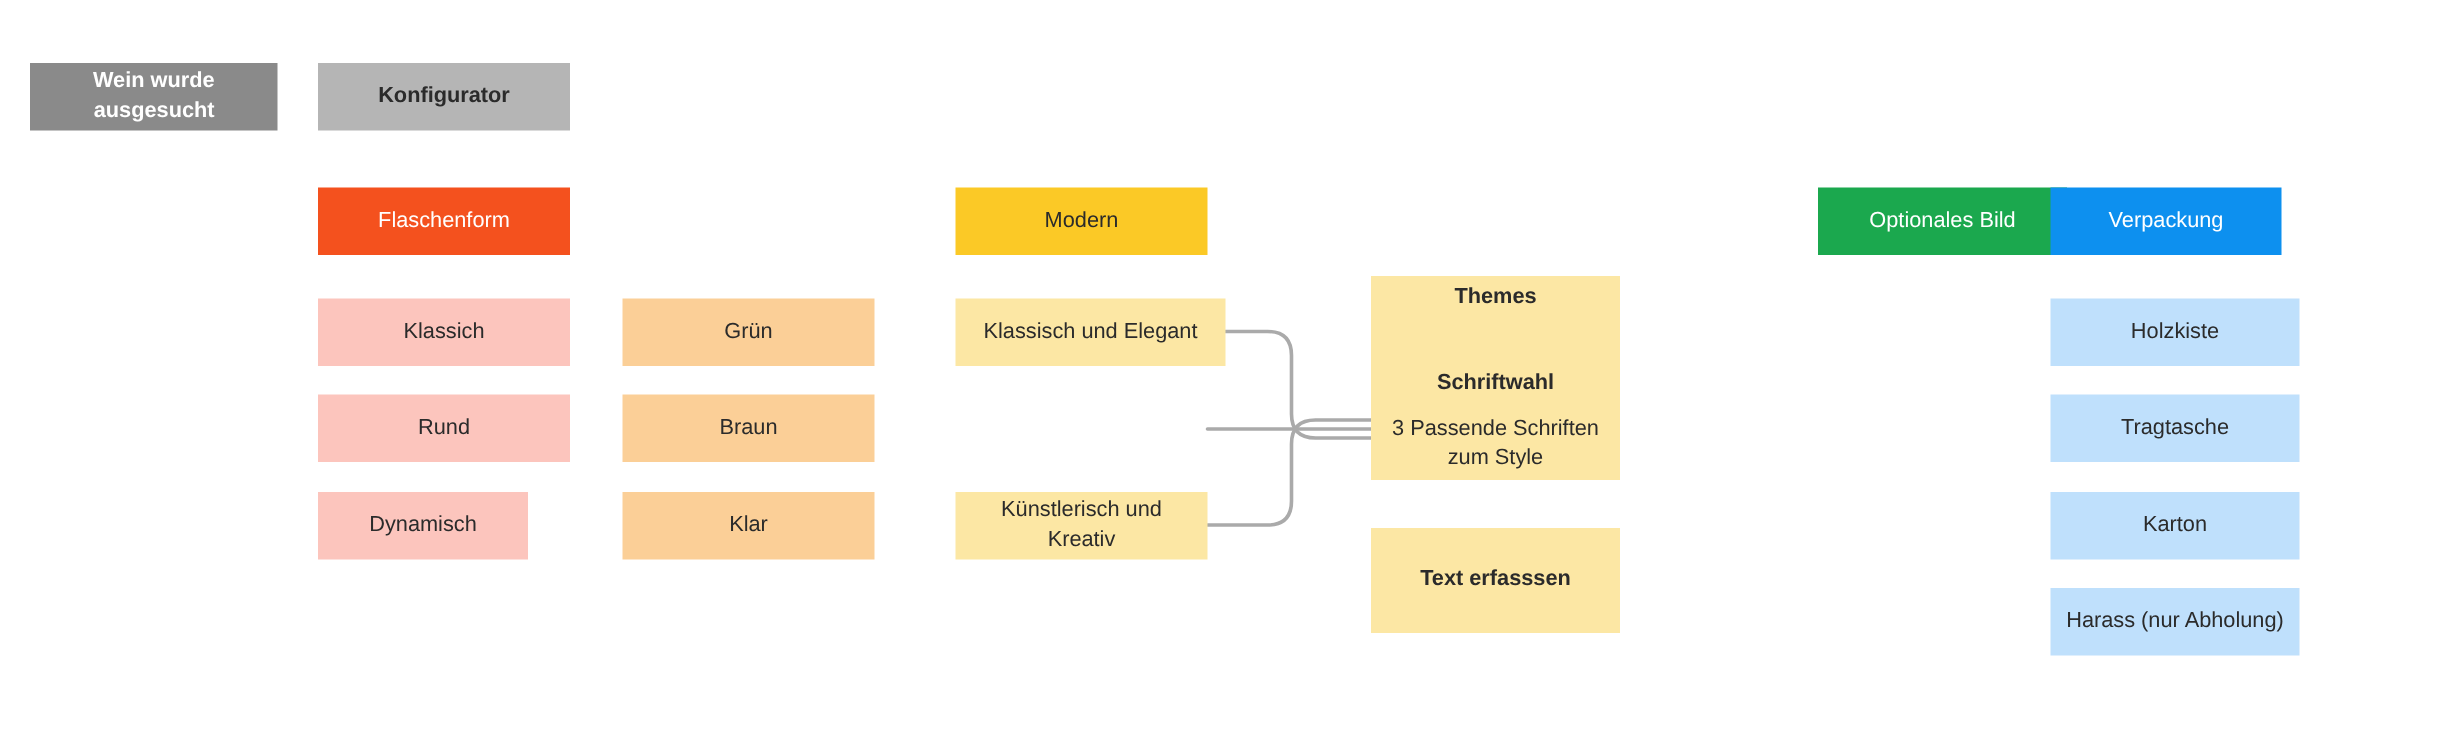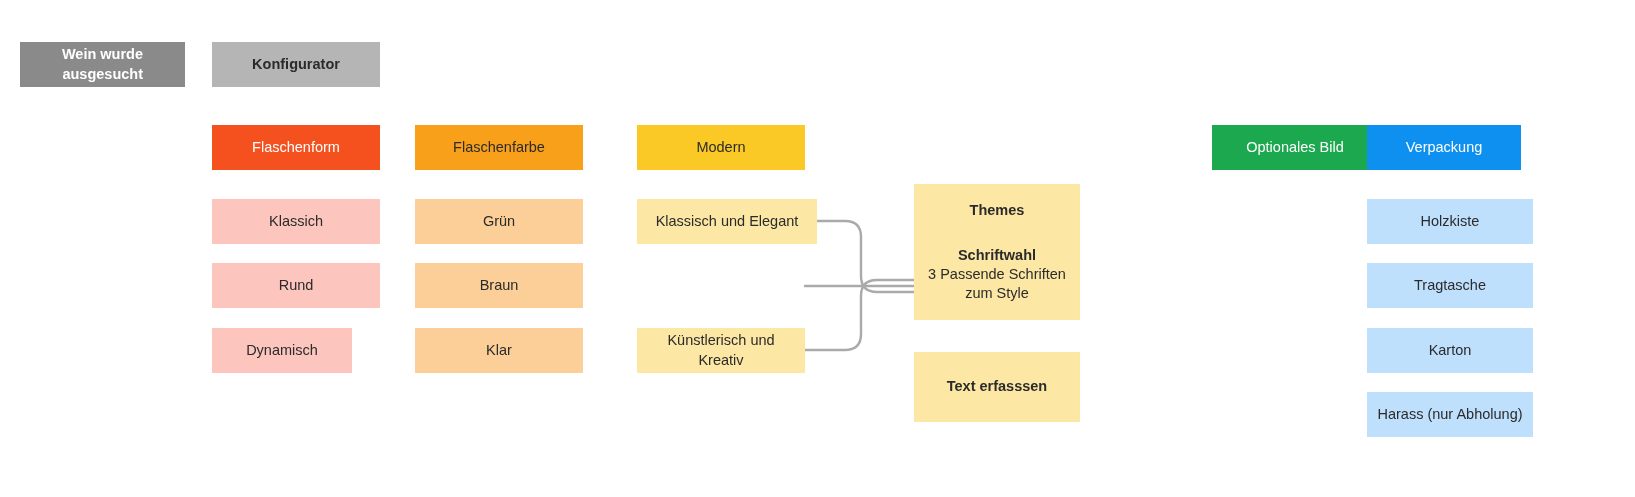--- a/index.html
+++ b/index.html
@@ -79,30 +79,29 @@
   <div class="node bold white c-gray-dark" style="left:20px; top:42px; width:165px; height:45px;">Wein wurde
 ausgesucht</div>
 
   <div class="node bold c-gray-light" style="left:212px; top:42px; width:168px; height:45px;">Konfigurator</div>
 
   <div class="node white c-red" style="left:212px; top:125px; width:168px; height:45px;">Flaschenform</div>
   <div class="node c-red-soft" style="left:212px; top:199px; width:168px; height:45px;">Klassich</div>
   <div class="node c-red-soft" style="left:212px; top:263px; width:168px; height:45px;">Rund</div>
   <div class="node c-red-soft" style="left:212px; top:328px; width:140px; height:45px;">Dynamisch</div>
 
-  <div class="node c-orange" style="left:415px; top:125px; width:168px; height:45px;">Flaschenfarbe</div>
   <div class="node c-orange-soft" style="left:415px; top:199px; width:168px; height:45px;">Grün</div>
   <div class="node c-orange-soft" style="left:415px; top:263px; width:168px; height:45px;">Braun</div>
   <div class="node c-orange-soft" style="left:415px; top:328px; width:168px; height:45px;">Klar</div>
 
   <div class="node c-yellow" style="left:637px; top:125px; width:168px; height:45px;">Modern</div>
   <div class="node c-yellow-soft" style="left:637px; top:199px; width:180px; height:45px;">Klassisch und Elegant</div>
   <div class="node c-yellow-soft" style="left:637px; top:328px; width:168px; height:45px;">Künstlerisch und Kreativ</div>
 
-  <div class="node c-yellow-soft" style="left:914px; top:184px; width:166px; height:136px; flex-direction:column; justify-content:center; gap:0;">
+  <div class="node c-yellow-soft" style="left:914px; top:184px; width:166px; height:136px; flex-direction:column; justify-content:center; gap:12px;">
     <div style="font-weight:bold; margin-bottom:26px;">Themes</div>
     <div style="font-weight:bold;">Schriftwahl</div>
     <div style="white-space:pre-line;">3 Passende Schriften
 zum Style</div>
   </div>
 
   <div class="node bold c-yellow-soft" style="left:914px; top:352px; width:166px; height:70px;">Text erfasssen</div>
 
   <div class="node white c-green" style="left:1164px; top:125px; width:166px; height:45px;">Optionales Bild</div>
 

